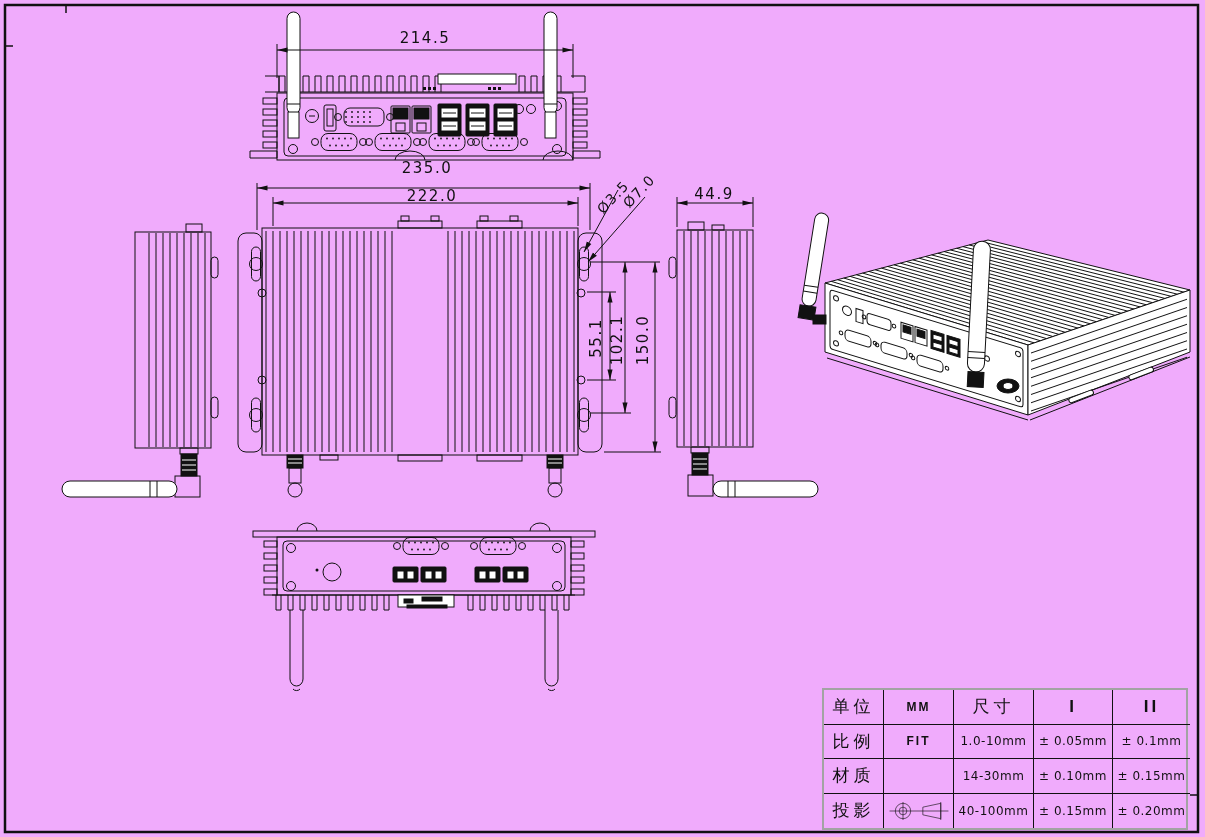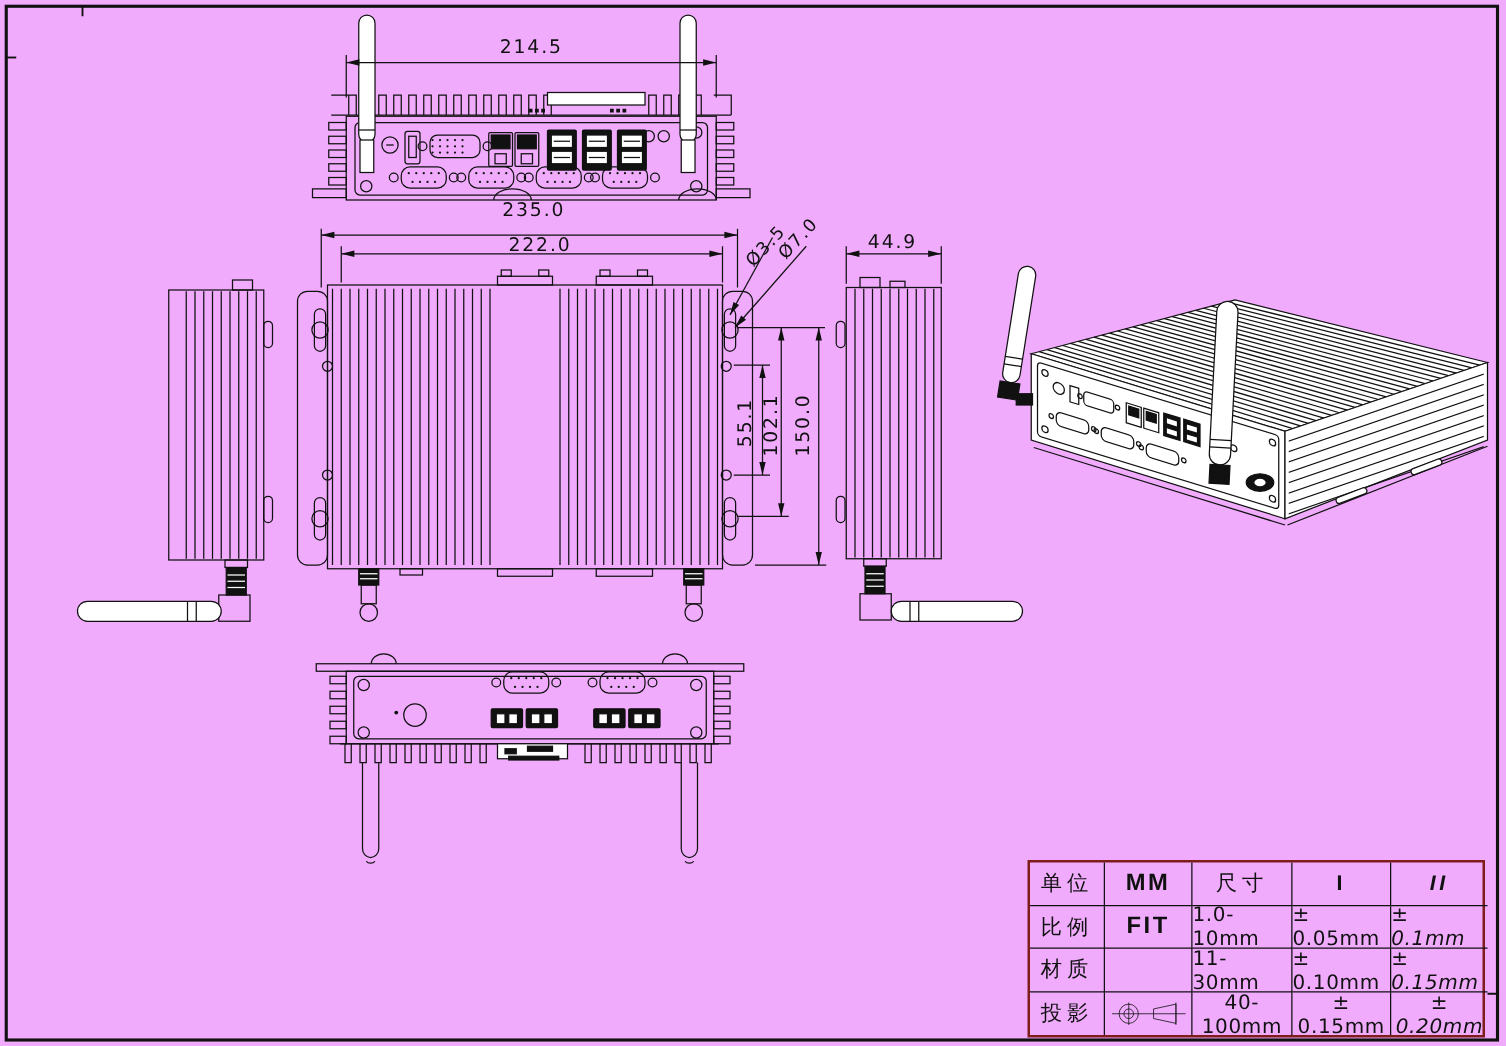--- a/index.html
+++ b/index.html
@@ -11,28 +11,28 @@
   svg .nd{fill:#111;stroke:none;}
   svg .sw{stroke:#fff;}
   svg .frame{stroke-width:2.5;}
   svg .tick{stroke-width:1.5;}
   .dim{position:absolute;font-family:"DejaVu Sans",sans-serif;font-size:15px;line-height:1;
        letter-spacing:1.5px;white-space:nowrap;transform:translate(-50%,-50%);background:transparent;}
   .r90{transform:translate(-50%,-50%) rotate(-90deg);}
   .r45{transform:translate(-50%,-50%) rotate(-47deg);font-size:14px;}
   .tol-table{position:absolute;left:822px;top:688px;width:366px;height:142px;
              display:grid;grid-template-columns:60px 70px 80px 79px 77px;
-             grid-template-rows:1fr 1fr 1fr 1fr;border:2px solid #7f1d1d;box-sizing:border-box;}
+             grid-template-rows:1fr 1fr 1fr 1fr;border:2px solid #a3a3a3;box-sizing:border-box;}
   .cell{border-right:1.7px solid #111;border-bottom:1.7px solid #111;
         display:flex;align-items:center;justify-content:center;overflow:hidden;}
-  .cell:nth-child(5n){border-right:none;font-style:italic;}
+  .cell:nth-child(5n){border-right:none;}
   .cell:nth-child(n+16){border-bottom:none;text-align:center;}
   .zh{font-size:17px;letter-spacing:4px;}
-  .num{font-family:"DejaVu Sans",sans-serif;font-size:16px;letter-spacing:0.5px;}
-  .bold{font-weight:700;font-size:19px;letter-spacing:2px;}
+  .num{font-family:"DejaVu Sans",sans-serif;font-size:12px;letter-spacing:0.5px;}
+  .bold{font-weight:700;font-size:12px;letter-spacing:2px;}
   .roman{font-weight:700;font-size:17px;letter-spacing:3px;}
 </style>
 </head>
 <body>
 
 <div id="page">
 
 <svg id="cad" width="1205" height="837" viewBox="0 0 1205 837">
   <defs>
     <marker id="ar" viewBox="0 0 10 6" refX="9" refY="3" markerWidth="12" markerHeight="7" orient="auto-start-reverse">
@@ -578,21 +578,21 @@
   <div class="cell roman">II</div>
 
   <div class="cell zh">比例</div>
   <div class="cell bold">FIT</div>
   <div class="cell num">1.0-10mm</div>
   <div class="cell num">± 0.05mm</div>
   <div class="cell num">± 0.1mm</div>
 
   <div class="cell zh">材质</div>
   <div class="cell num"></div>
-  <div class="cell num">11-30mm</div>
+  <div class="cell num">14-30mm</div>
   <div class="cell num">± 0.10mm</div>
   <div class="cell num">± 0.15mm</div>
 
   <div class="cell zh">投影</div>
   <div class="cell">
     <svg width="64" height="32" viewBox="0 0 100 32">
       <line x1="4" y1="16" x2="96" y2="16"></line>
       <line x1="25" y1="2" x2="25" y2="30"></line>
       <circle cx="25" cy="16" r="12"></circle>
           <circle cx="25" cy="16" r="6"></circle>

